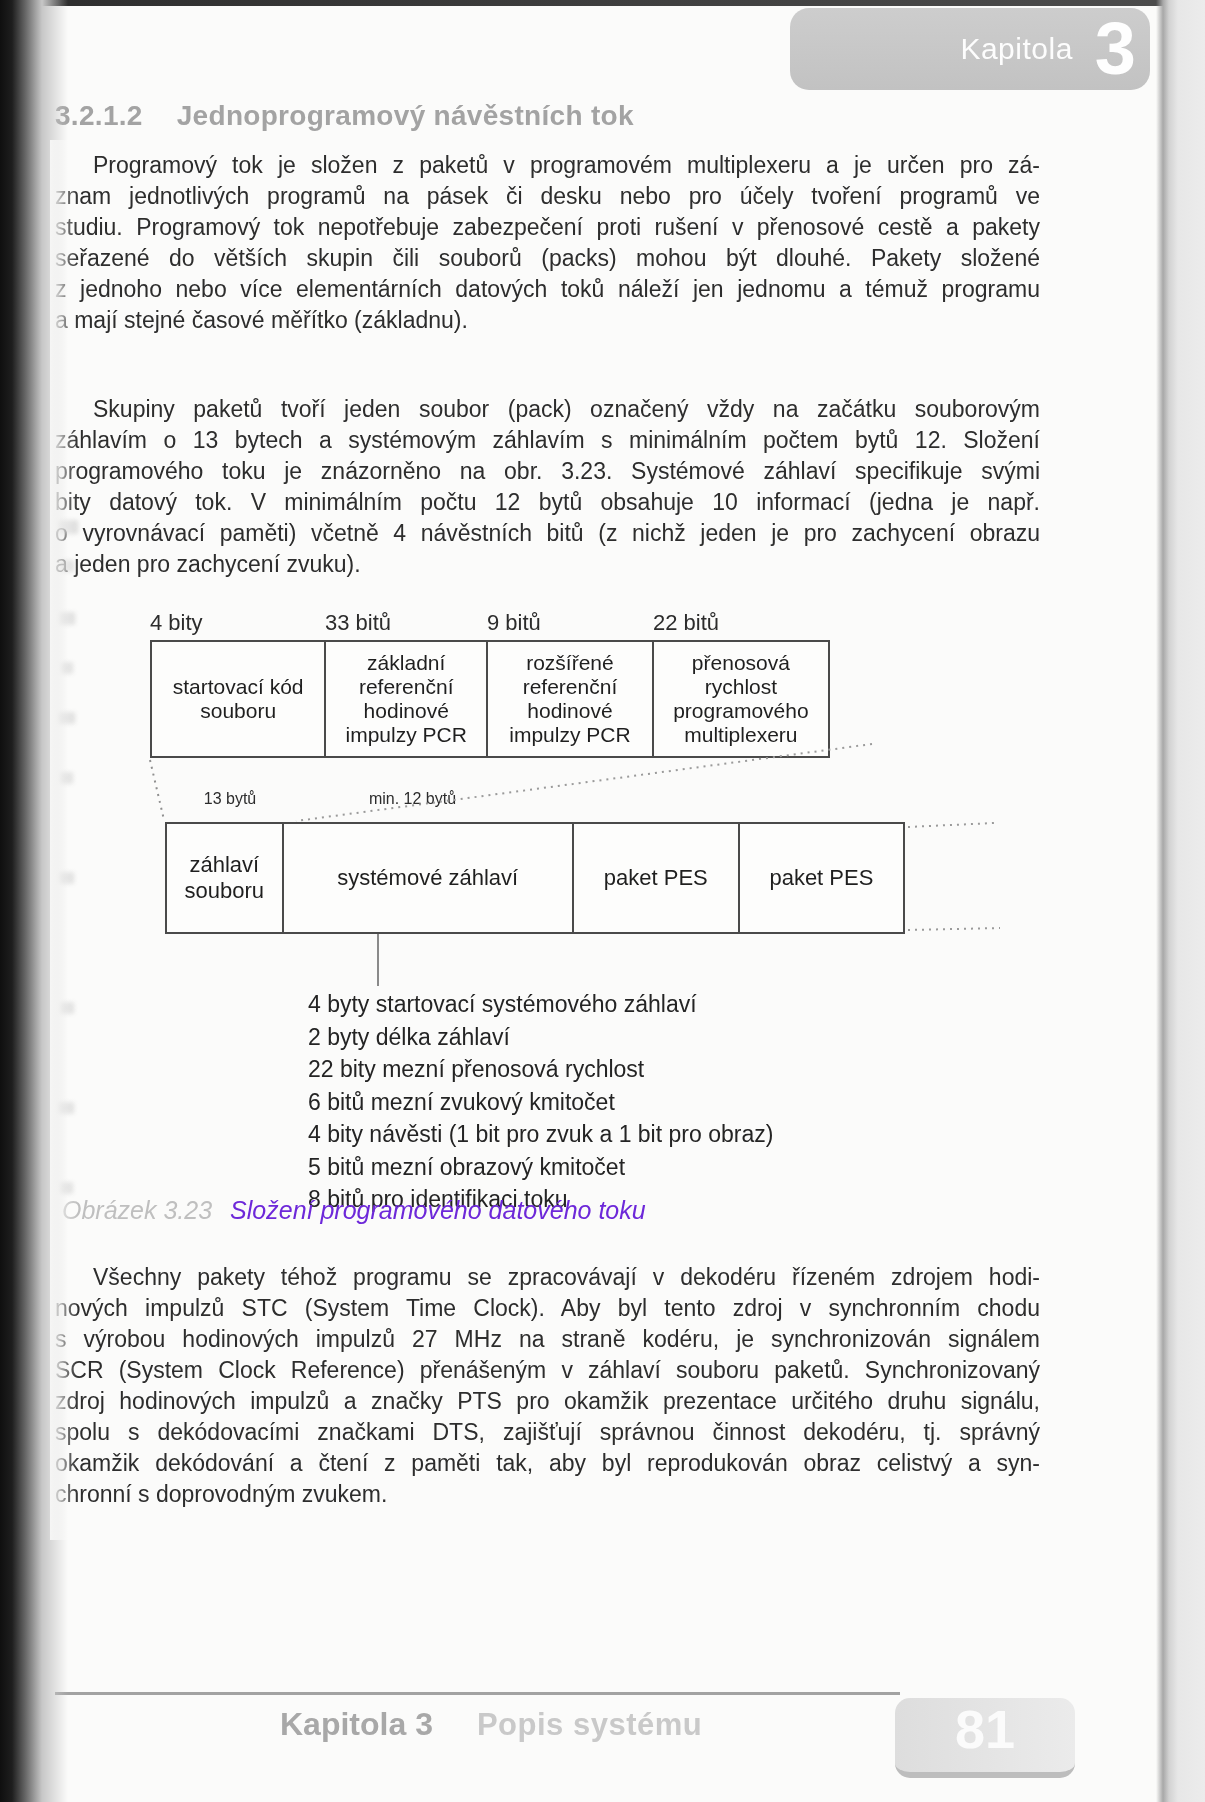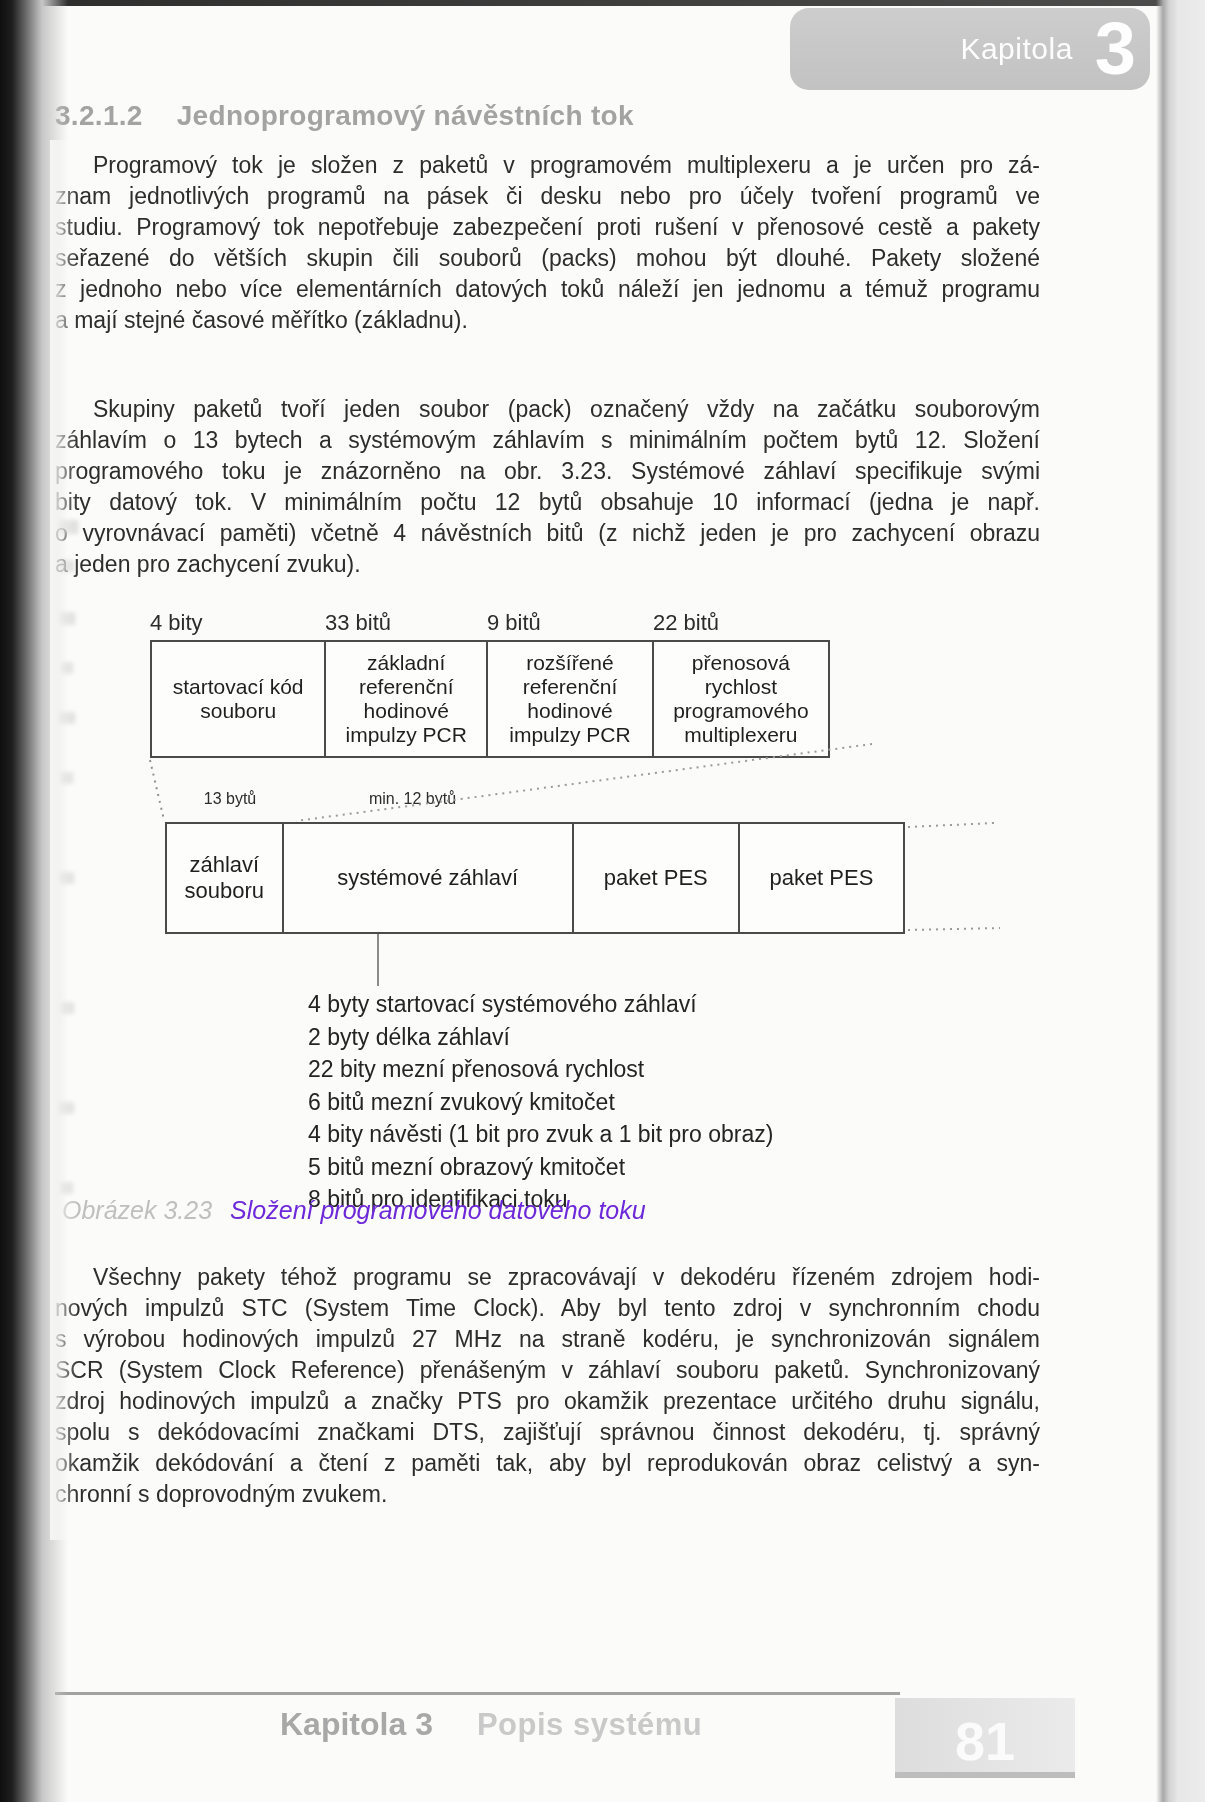--- a/index.html
+++ b/index.html
@@ -76,21 +76,21 @@
   .caption .cap-text{color:#6d28d9;}
 
   
   .foot-rule{position:absolute;left:55px;top:1692px;width:845px;height:3px;background:#a2a2a2;}
   .foot-text{position:absolute;left:280px;top:1706px;display:flex;align-items:baseline;gap:44px;}
   .foot-chapter{font-size:32px;font-weight:bold;color:#a8a8a8;}
   .foot-title{font-size:31px;font-weight:bold;color:#c9c9c9;letter-spacing:.5px;}
   .page-box{position:absolute;left:895px;top:1698px;width:180px;height:74px;
     background:linear-gradient(to right,#dddddd,#ebebeb);
     border-bottom:6px solid #bdbdbd;
-    display:flex;align-items:flex-end;justify-content:center;}
+    display:flex;align-items:flex-start;justify-content:center;border-radius:15px;}
   .page-num{font-size:54px;font-weight:bold;color:#fbfbfb;}
 </style>
 </head>
 <body>
 
 <div class="page">
 
   <div class="edge-top"></div>
   <div class="edge-right"></div>
 

